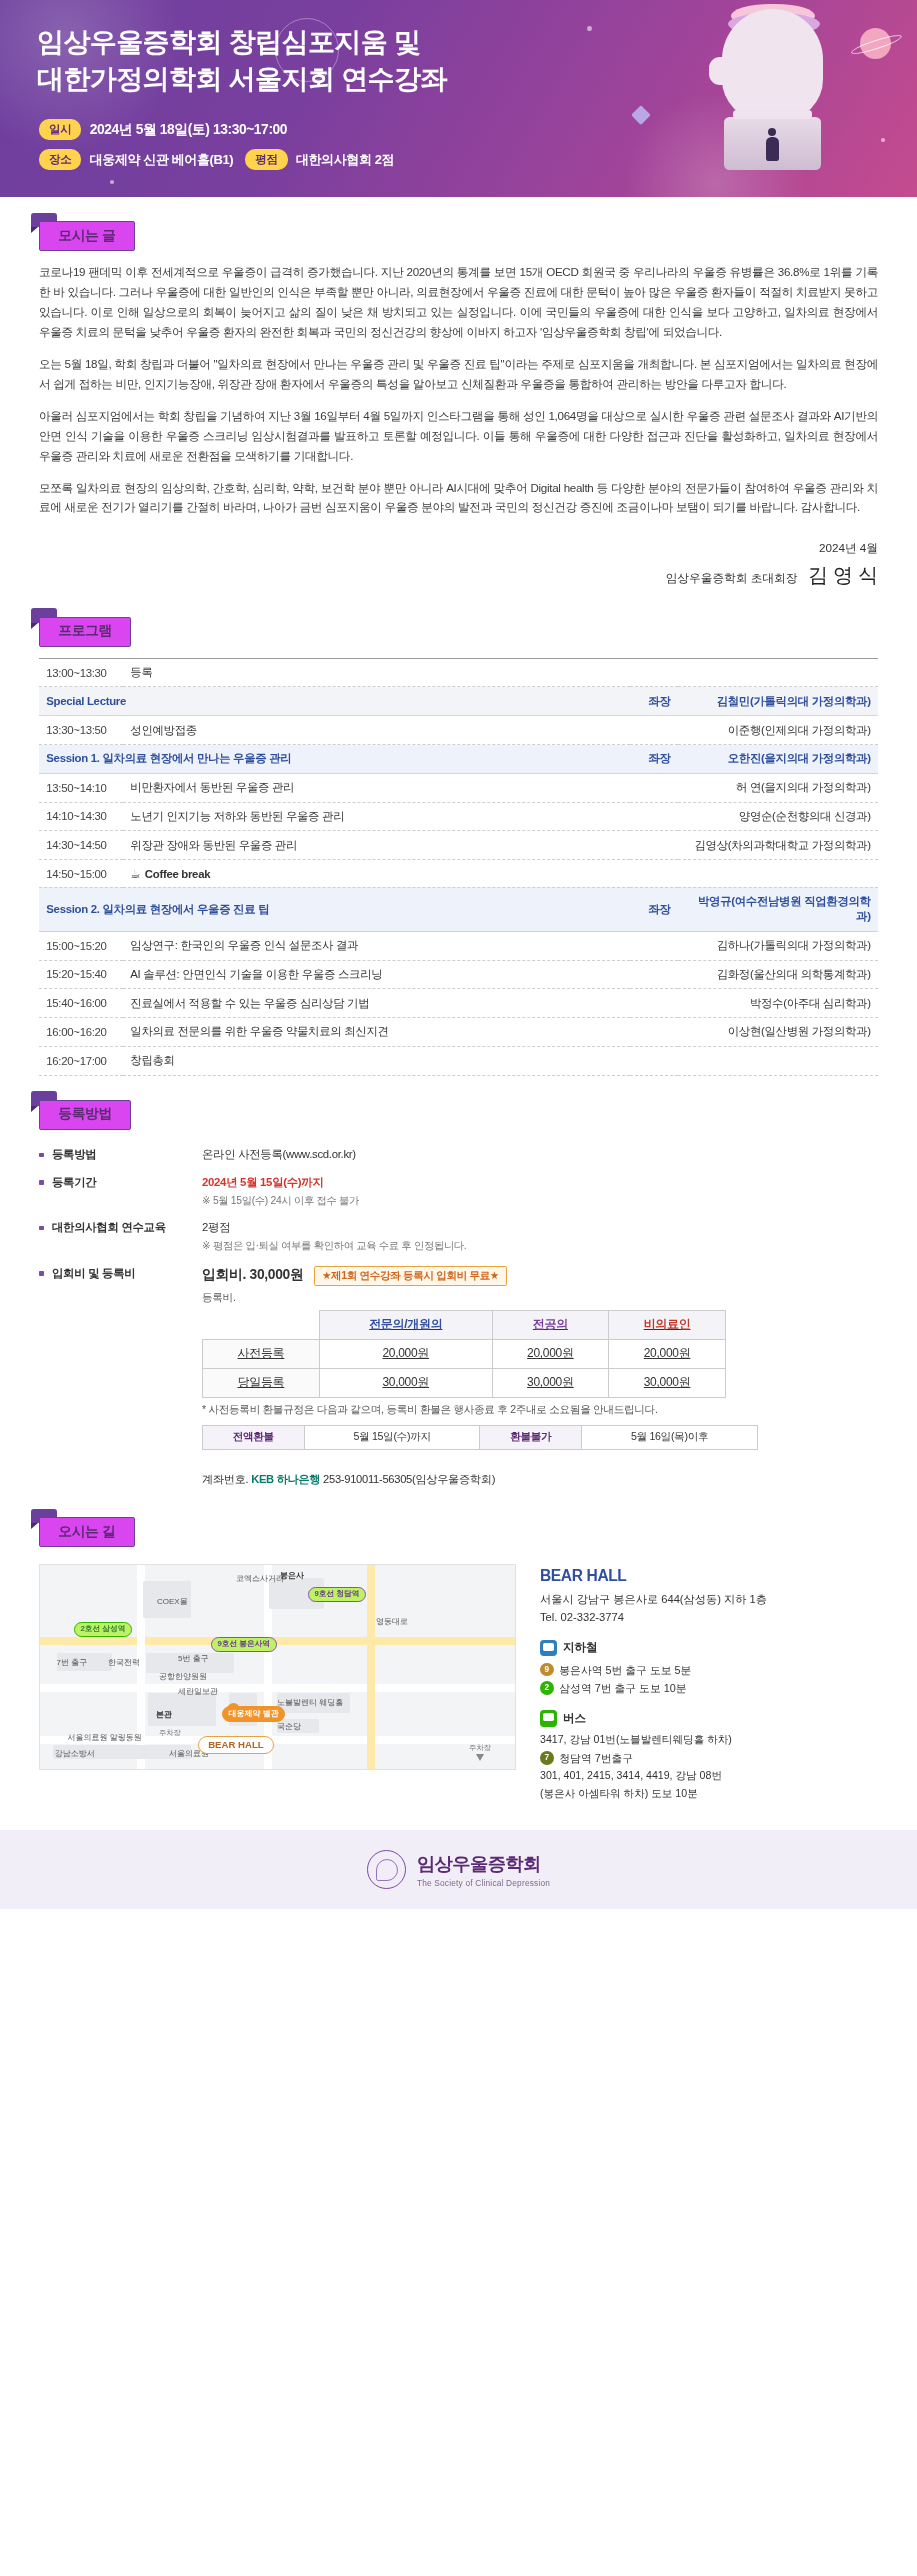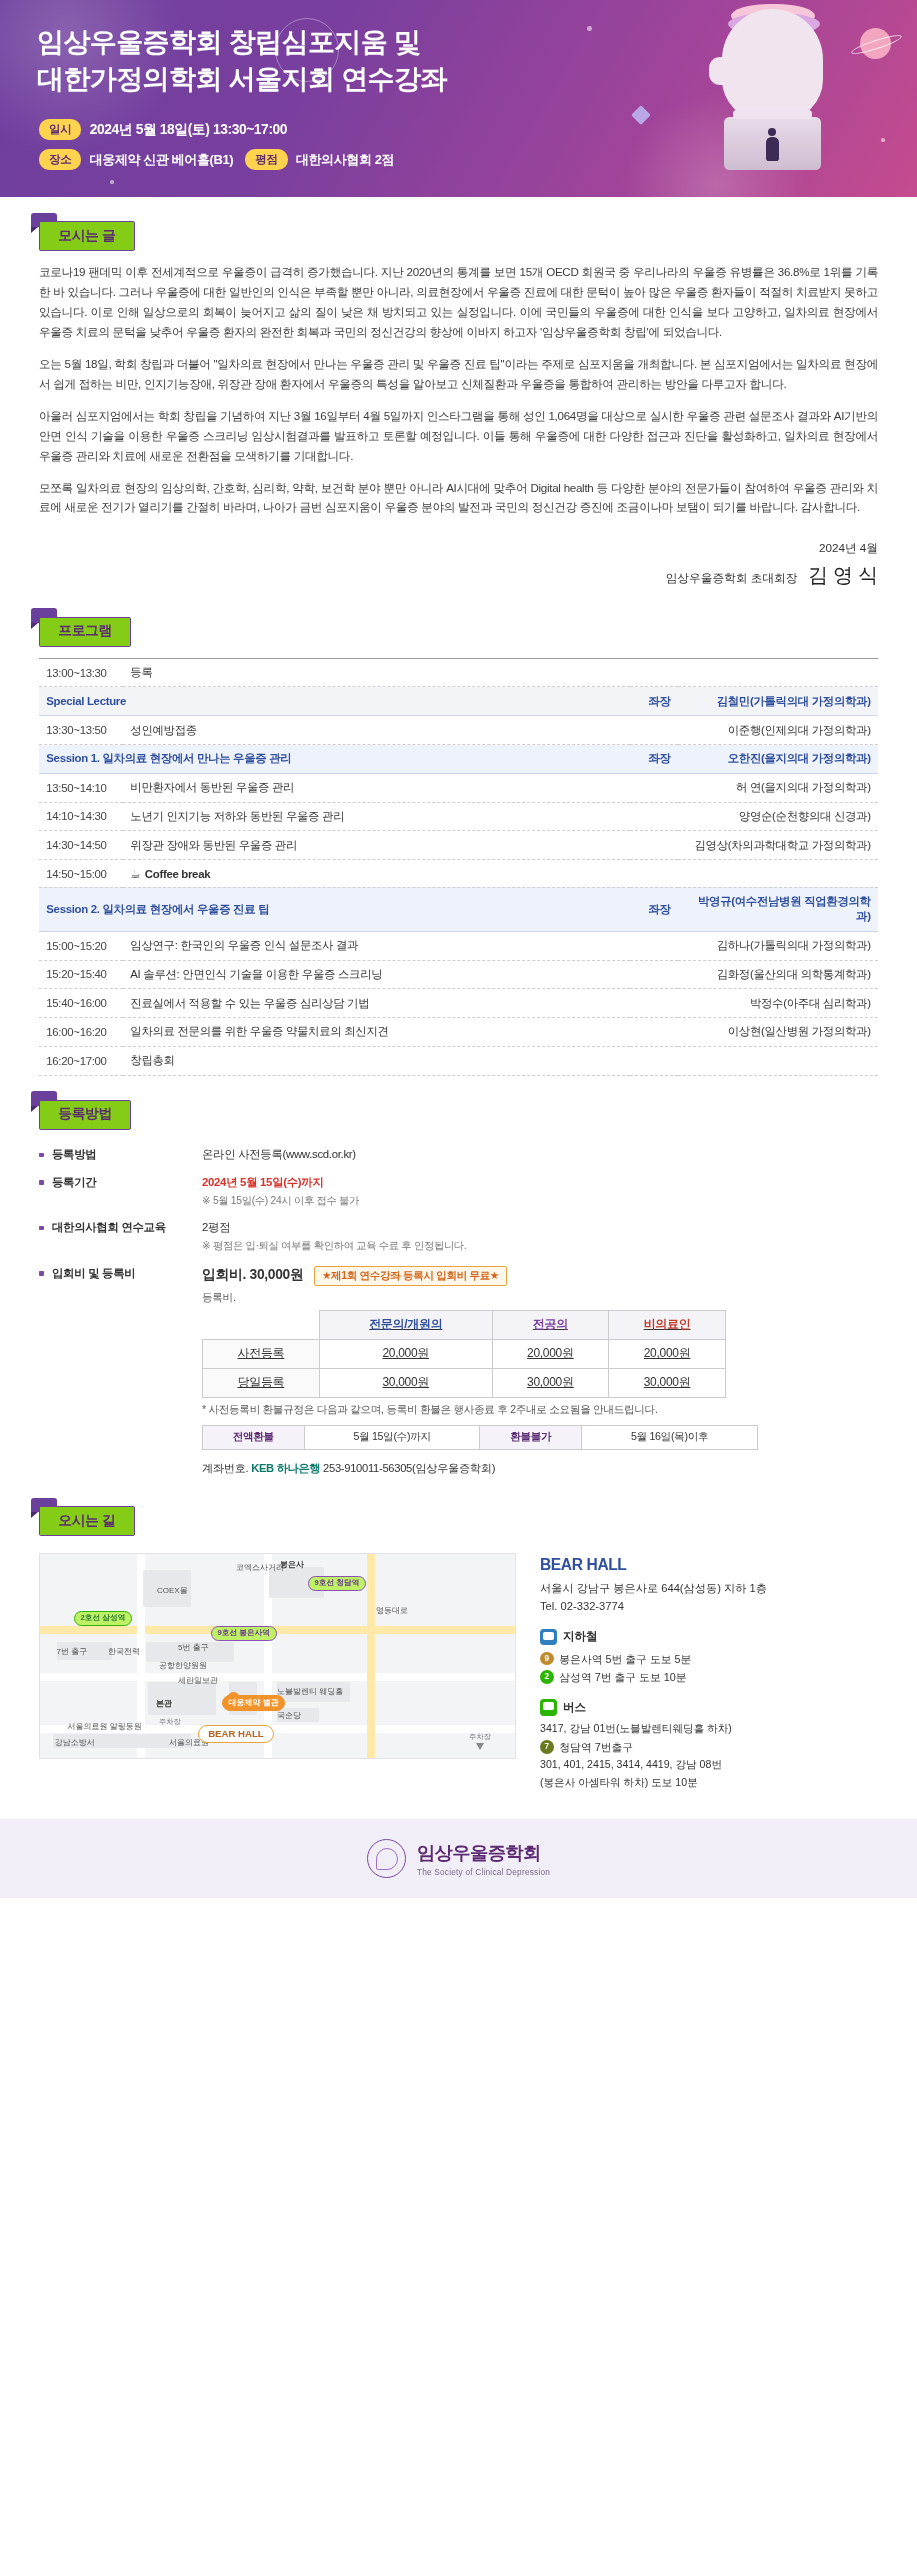--- a/index.html
+++ b/index.html
@@ -80,21 +80,21 @@
   }
   .dot { position:absolute; border-radius:50%; background:rgba(255,255,255,.55); }
   .ring { position:absolute; border:0.9px solid rgba(255,255,255,.35); border-radius:50%; }
 
   
   .sec { margin:0 39px; }
   .sec-head {
     position:relative; display:inline-block; margin:24px 0 11px;
   }
   .sec-head .tag {
-    position:relative; display:inline-block; background:#84cc16;
+    position:relative; display:inline-block; background:#d946ef;
     border:1.8px solid #6b3f9c; color:#5b2a72; font-weight:bold; font-size:13.8px;
     padding:4.6px 18.3px 5.5px; letter-spacing:-0.4px; border-radius:1.8px;
   }
   .sec-head .tab {
     position:absolute; left:-8.3px; top:-8.3px; width:26px; height:14.7px;
     background:#6b3f9c; border-radius:2.8px 2.8px 0 0;
   }
   .sec-head .tab:after{
     content:""; position:absolute; left:0; top:14.7px; border-left:0 solid transparent;
     border-top:6.4px solid #4a2a70; border-right:7.3px solid transparent;
@@ -148,21 +148,21 @@
   table.fee th, table.fee td { border:0.9px solid #ccc; padding:5.5px 3.7px; }
   table.fee th { background:#f4f4f8; color:#3a3a5a; font-weight:bold; }
   table.fee th.blank { background:#fff; border-left:none; border-top:none; }
   table.fee td.rh { background:#fafafa; }
   table.fee .c-blue { color:#2f4f9e; }
   table.fee .c-purple { color:#7a3f9e; }
   table.fee .c-red { color:#c0392b; }
   table.refund { border-collapse:collapse; width:556px; font-size:10.6px; text-align:center; margin-top:7.3px; }
   table.refund th, table.refund td { border:0.9px solid #ccc; padding:4.6px 3.7px; }
   table.refund th { background:#f6f2fa; color:#5b2a72; }
-  .acct { margin-top:11px; font-size:11.2px; color:#333; }
+  .acct { margin-top:22px; font-size:11.2px; color:#333; }
   .acct .bank { font-weight:bold; color:#0a7a6a; }
 
   
   .map-wrap { margin:5.5px 39px 0; display:flex; }
   .map {
     width:477px; height:206px; background:#f3f4f6; position:relative; overflow:hidden;
     border:0.9px solid #e2e2e6;
   }
   .road { position:absolute; background:#ffffff; }
   .road.h { height:8.3px; } .road.v { width:8.3px; }

